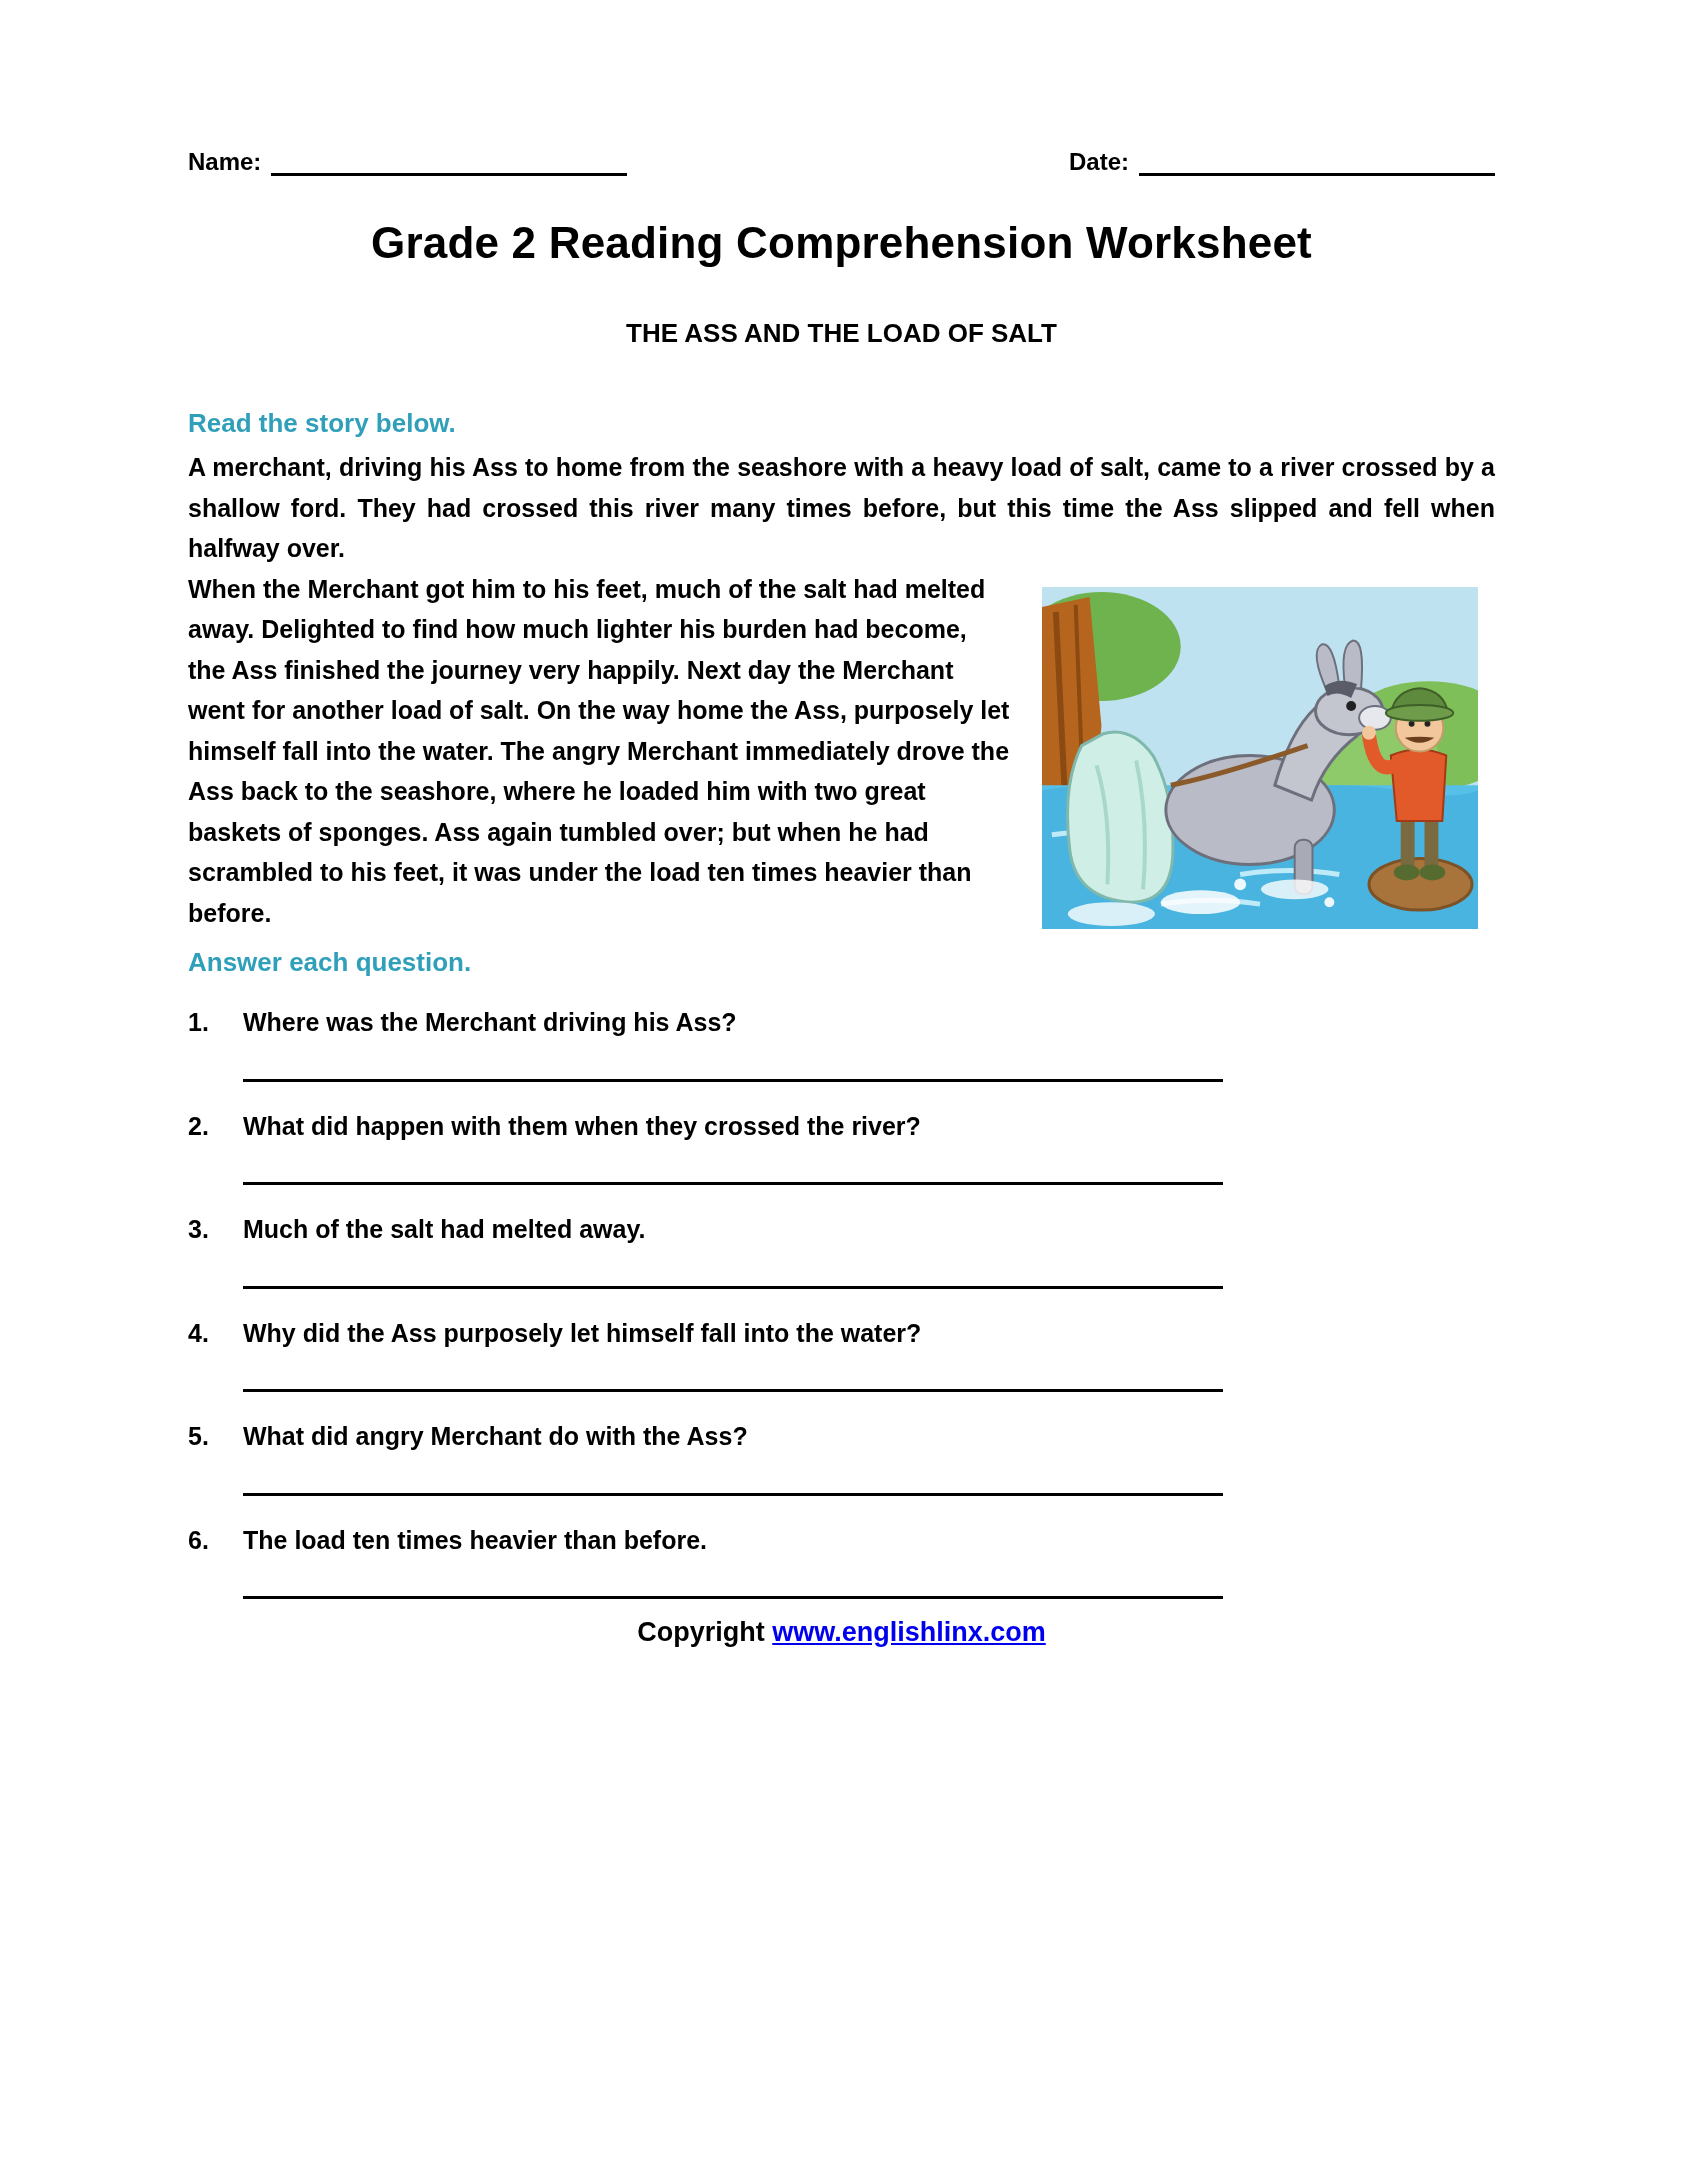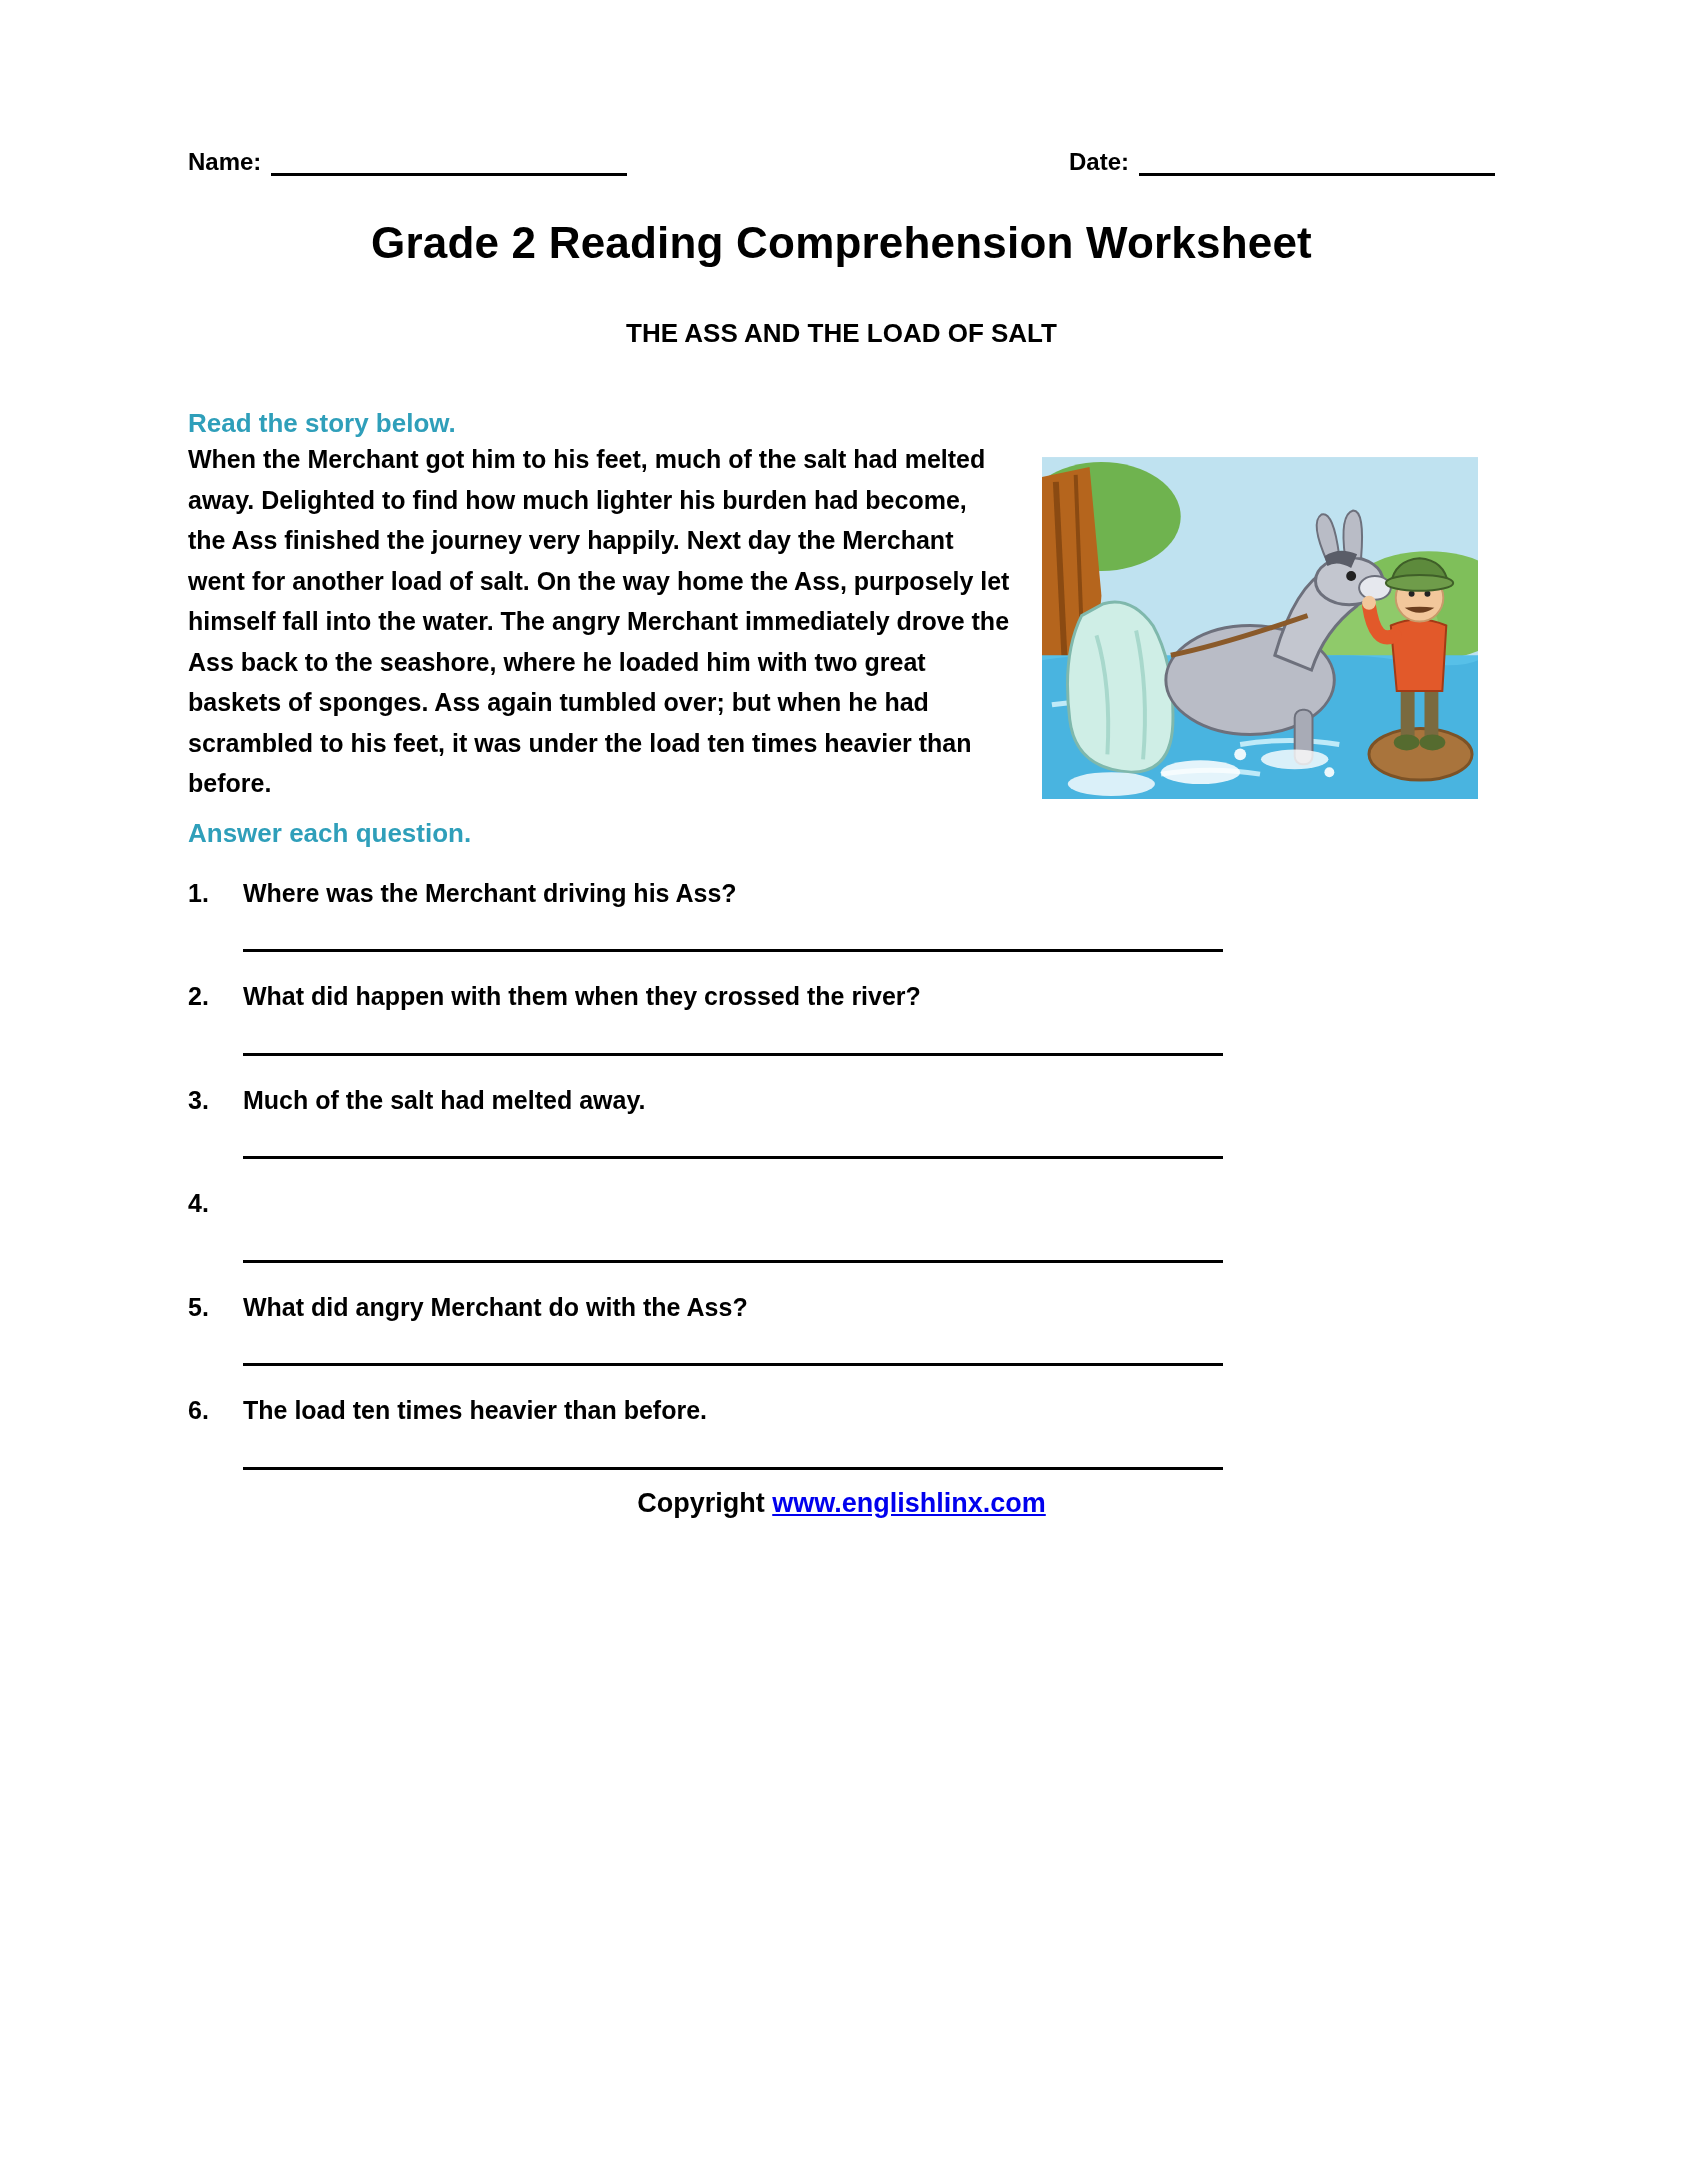--- a/index.html
+++ b/index.html
@@ -110,20 +110,21 @@
     <div class="field">
       <span class="label">Date:</span>
       <span class="blank-short"></span>
     </div>
   </div>
 
   <div class="title">Grade 2 Reading Comprehension Worksheet</div>
   <div class="subtitle">THE ASS AND THE LOAD OF SALT</div>
 
   <div class="section-heading">Read the story below.</div>
+  <div class="story-part1">A merchant, driving his Ass to home from the seashore with a heavy load of salt, came to a river crossed by a shallow ford. They had crossed this river many times before, but this time the Ass slipped and fell when halfway over.</div>
 
   <div class="story-row">
     <div class="story-part2">When the Merchant got him to his feet, much of the salt had melted away. Delighted to find how much lighter his burden had become, the Ass finished the journey very happily. Next day the Merchant went for another load of salt. On the way home the Ass, purposely let himself fall into the water. The angry Merchant immediately drove the Ass back to the seashore, where he loaded him with two great baskets of sponges. Ass again tumbled over; but when he had scrambled to his feet, it was under the load ten times heavier than before.</div>
     <div class="illustration-wrap">
       <svg viewBox="0 0 440 345" xmlns="http://www.w3.org/2000/svg">
 
         <rect x="0" y="0" width="440" height="345" fill="#bfe2f0"></rect>
 
         <ellipse cx="390" cy="150" rx="90" ry="55" fill="#7fbf5a"></ellipse>
         <ellipse cx="330" cy="170" rx="70" ry="40" fill="#8fca6a"></ellipse>
@@ -215,20 +216,21 @@
     <div class="q-row">
       <span class="q-num">3.</span>
       <span>Much of the salt had melted away.</span>
     </div>
     <div class="answer-line"></div>
   </div>
 
   <div class="q-block">
     <div class="q-row">
       <span class="q-num">4.</span>
+      <span>Why did the Ass purposely let himself fall into the water?</span>
     </div>
     <div class="answer-line"></div>
   </div>
 
   <div class="q-block">
     <div class="q-row">
       <span class="q-num">5.</span>
       <span>What did angry Merchant do with the Ass?</span>
     </div>
     <div class="answer-line"></div>

